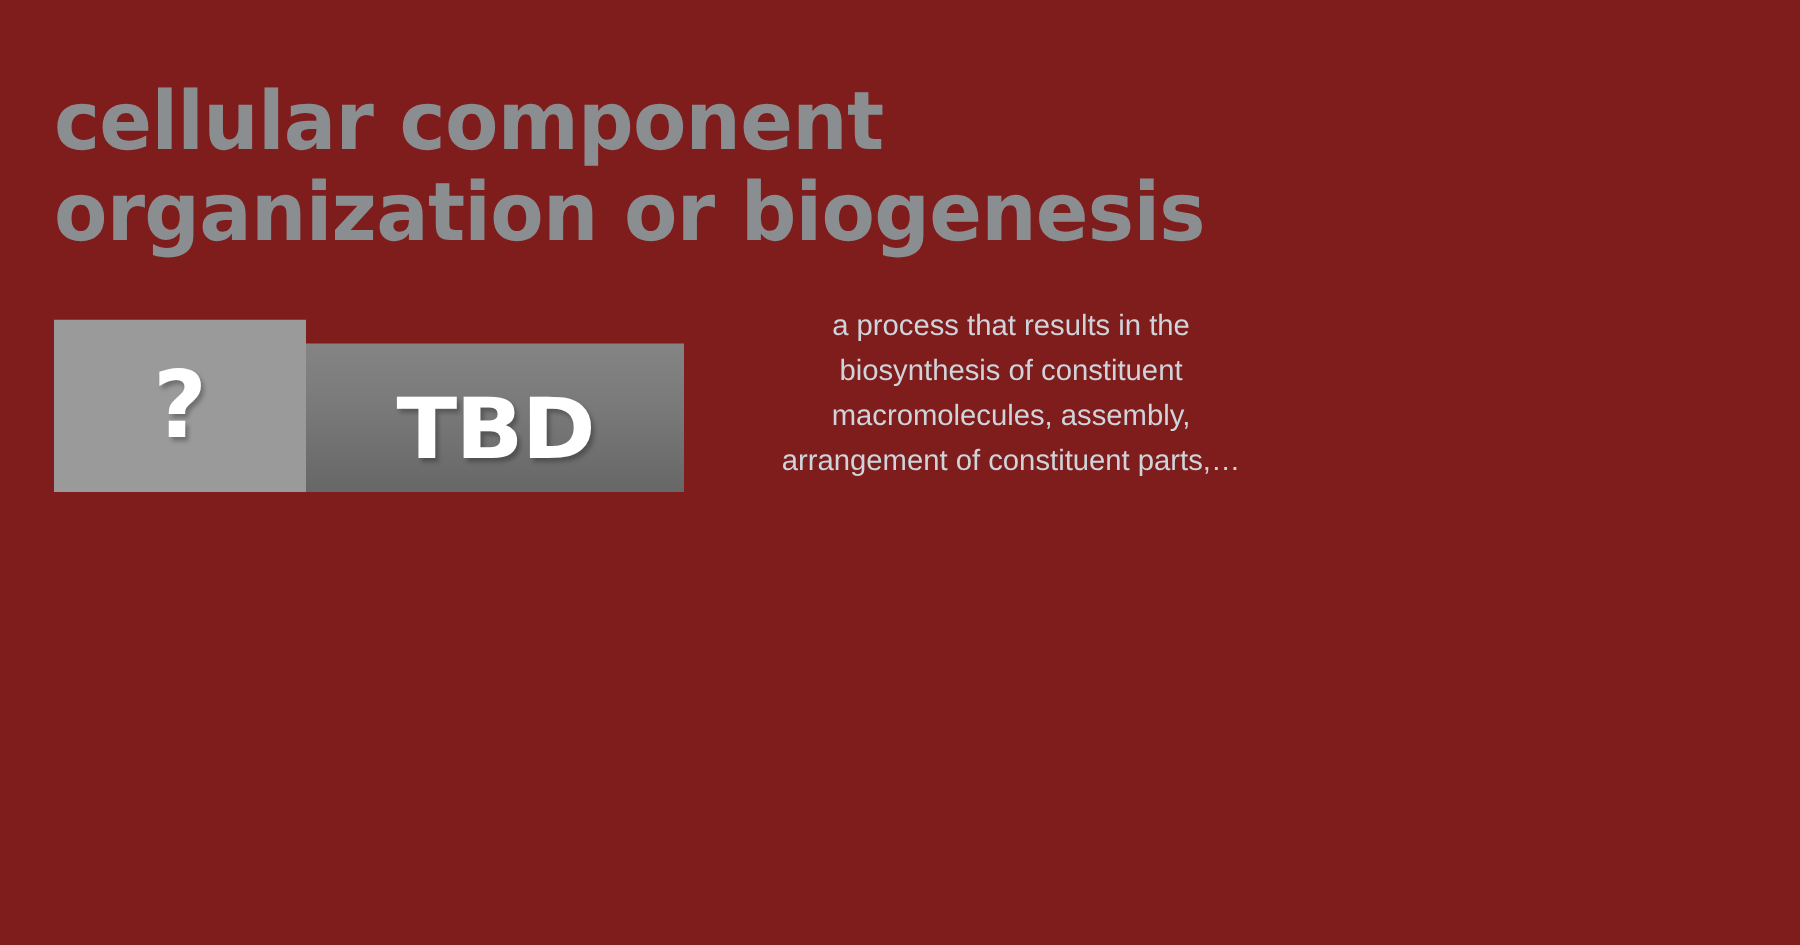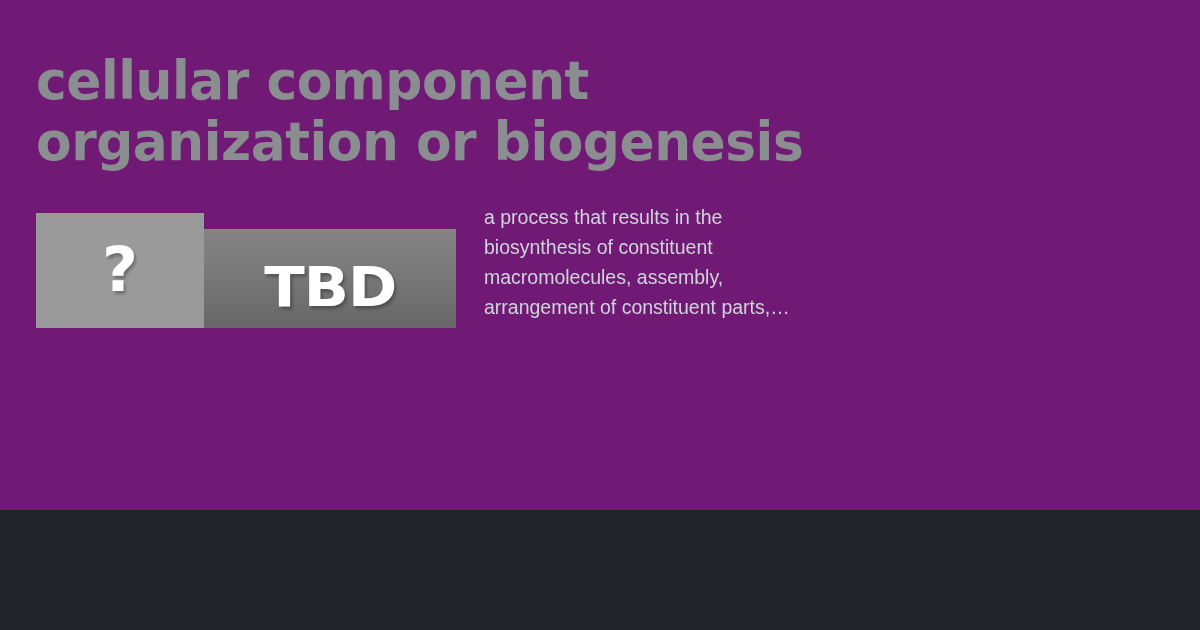--- a/index.html
+++ b/index.html
@@ -13,22 +13,22 @@
     height: 630px;
     overflow: hidden;
     background: #212529;
     font-family: "Liberation Sans", "DejaVu Sans", sans-serif;
     -webkit-font-smoothing: antialiased;
   }
 
   .og-card {
     position: relative;
     width: 1200px;
-    height: 510px;
-    background: #701a75;
+    height: 630px;
+    background: #7f1d1d;
     box-sizing: border-box;
   }
 
   
   .title-block {
     position: absolute;
     left: 36px;
     top: 50px;
     width: 1000px;
   }
@@ -114,20 +114,21 @@
     flex: 0 0 auto;
     width: 380px;
     margin-left: 28px;
     margin-top: -11px;
     font-family: "Liberation Sans", "DejaVu Sans", sans-serif;
     font-size: 19.5px;
     line-height: 30px;
     font-weight: 400;
     color: #ced4da;
     white-space: pre-line;
+    text-align: center;
   }
 </style>
 </head>
 <body>
 
 <div class="og-card">
 
   <div class="title-block">
     <h1 class="page-title">cellular component
 organization or biogenesis</h1>

